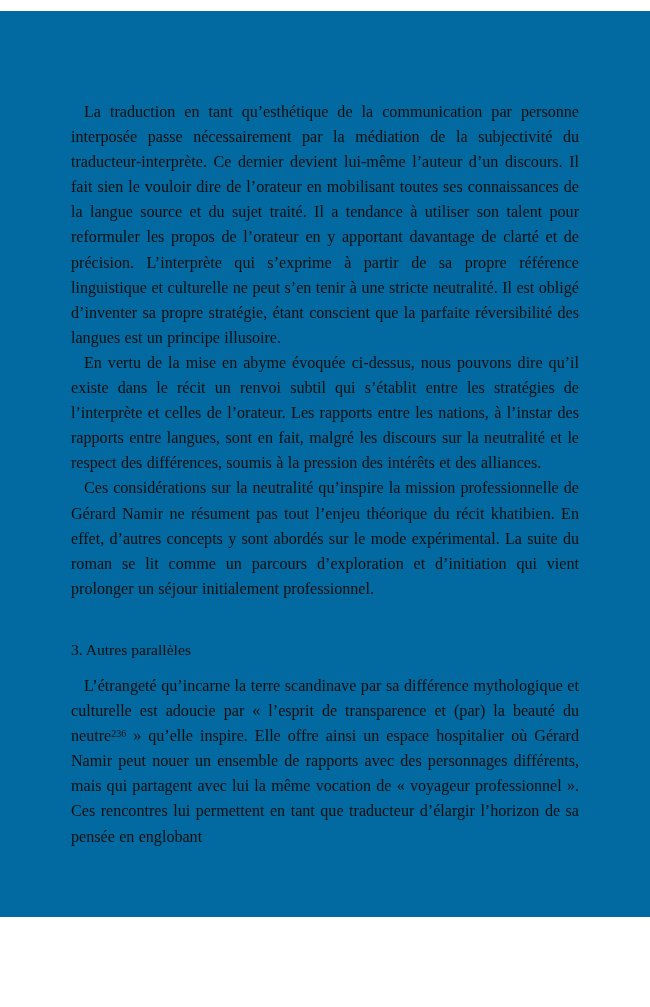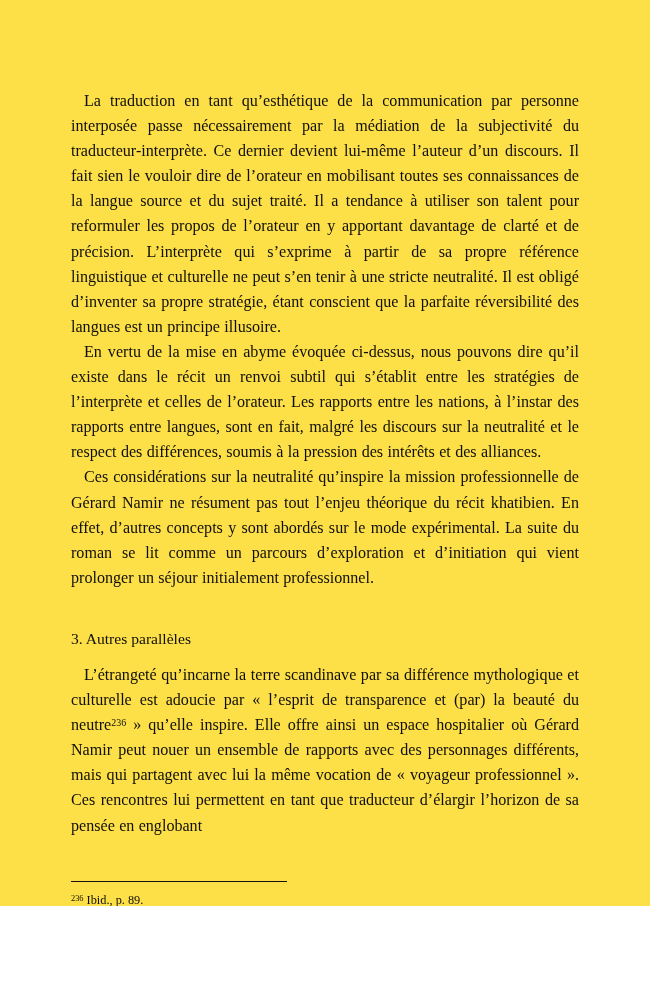--- a/index.html
+++ b/index.html
@@ -5,22 +5,22 @@
 <style>
   html, body {
     margin: 0;
     padding: 0;
     background: #ffffff;
   }
   .page {
     position: relative;
     width: 650px;
     height: 906px;
-    margin: 0 auto;
-    background: #fde047;
+    margin: 11px auto;
+    background: #0369a1;
     overflow: hidden;
     font-family: "Liberation Serif", "DejaVu Serif", serif;
     color: #100f0d;
   }
   .content {
     position: absolute;
     left: 71px;
     top: 88px;
     width: 508px;
   }
@@ -101,20 +101,16 @@
     <div class="gap-before-heading"></div>
 
     <h2 class="section-heading">3. Autres parallèles</h2>
 
     <div class="gap-after-heading"></div>
 
     <p class="body-para"><span>L’étrangeté qu’incarne la terre scandinave par sa différence mythologique et culturelle est adoucie par « l’esprit de transparence et (par) la beauté du neutre</span><sup class="fn-ref">236</sup><span> » qu’elle inspire. Elle offre ainsi un espace hospitalier où Gérard Namir peut nouer un ensemble de rapports avec des personnages différents, mais qui partagent avec lui la même vocation de « voyageur professionnel ». Ces rencontres lui permettent en tant que traducteur d’élargir l’horizon de sa pensée en englobant</span></p>
 
   </div>
 
-  <div class="footnote-zone">
-    <div class="footnote-rule"></div>
-    <p class="footnote-item"><sup class="fn-num">236</sup><span> Ibid., p. 89.</span></p>
-  </div>
 
   <div class="folio">142</div>
 
 </div>
 
 </body></html>

